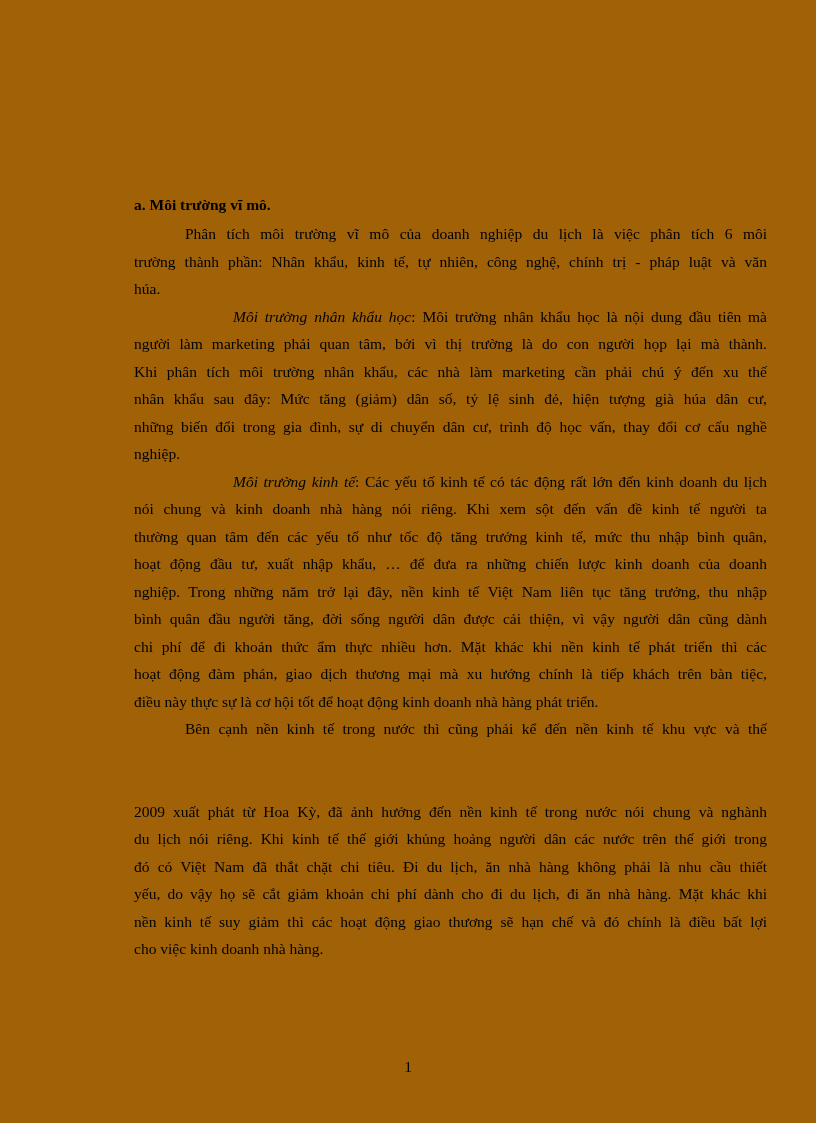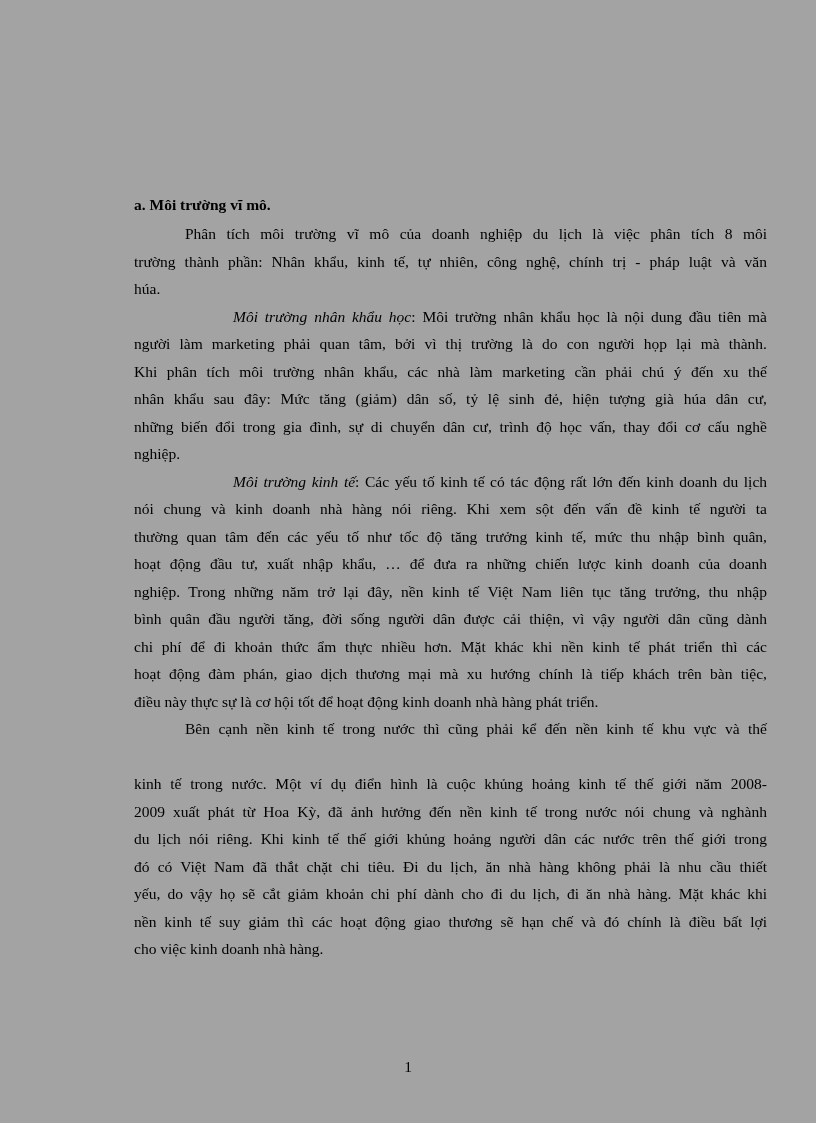--- a/index.html
+++ b/index.html
@@ -1,19 +1,19 @@
 <!DOCTYPE html>
 <html><head>
 <meta charset="utf-8">
 <style>
   html, body { margin: 0; padding: 0; background: #ffffff; }
   body { width: 816px; height: 1123px; position: relative; overflow: hidden; }
   .page {
     position: absolute; left: 0; top: 0; width: 816px; height: 1123px;
-    background: #a3a3a3; color: #000000;
+    background: #a16207; color: #000000;
     font-family: "Liberation Serif", "DejaVu Serif", serif;
     font-size: 15.5px;
   }
   .heading {
     position: absolute; left: 134px; top: 196px;
     font-weight: bold; font-size: 15.5px; white-space: nowrap;
   }
   .line {
     position: absolute; left: 134px; width: 633px;
     height: 20px; line-height: 20px;
@@ -28,21 +28,21 @@
     text-align: center; font-size: 15.5px;
   }
 </style>
 </head>
 <body>
 
 <div class="page">
 
   <div class="heading">a. Môi trường vĩ mô.</div>
 
-  <div class="line indent" style="top:224px">Phân tích môi trường vĩ mô của doanh nghiệp du lịch là việc phân tích 8 môi</div>
+  <div class="line indent" style="top:224px">Phân tích môi trường vĩ mô của doanh nghiệp du lịch là việc phân tích 6 môi</div>
   <div class="line" style="top:251.5px">trường thành phần: Nhân khẩu, kinh tế, tự nhiên, công nghệ, chính trị - pháp luật và văn</div>
   <div class="line last" style="top:279px">húa.</div>
 
   <div class="line indent" style="top:306.5px"><span class="it">Môi trường nhân khẩu học</span><span>: Môi trường nhân khẩu học là nội dung đầu tiên mà</span></div>
   <div class="line" style="top:334px">người làm marketing phải quan tâm, bởi vì thị trường là do con người họp lại mà thành.</div>
   <div class="line" style="top:361.5px">Khi phân tích môi trường nhân khẩu, các nhà làm marketing cần phải chú ý đến xu thế</div>
   <div class="line" style="top:389px">nhân khẩu sau đây: Mức tăng (giảm) dân số, tỷ lệ sinh đẻ, hiện tượng già húa dân cư,</div>
   <div class="line" style="top:416.5px">những biến đổi trong gia đình, sự di chuyển dân cư, trình độ học vấn, thay đổi cơ cấu nghề</div>
   <div class="line last" style="top:444px">nghiệp.</div>
 
@@ -50,21 +50,20 @@
   <div class="line" style="top:499px">nói chung và kinh doanh nhà hàng nói riêng. Khi xem sột đến vấn đề kinh tế người ta</div>
   <div class="line" style="top:526.5px">thường quan tâm đến các yếu tố như tốc độ tăng trưởng kinh tế, mức thu nhập bình quân,</div>
   <div class="line" style="top:554px">hoạt động đầu tư, xuất nhập khẩu, … để đưa ra những chiến lược kinh doanh của doanh</div>
   <div class="line" style="top:581.5px">nghiệp. Trong những năm trở lại đây, nền kinh tế Việt Nam liên tục tăng trưởng, thu nhập</div>
   <div class="line" style="top:609px">bình quân đầu người tăng, đời sống người dân được cải thiện, vì vậy người dân cũng dành</div>
   <div class="line" style="top:636.5px">chi phí để đi khoản thức ẩm thực nhiều hơn. Mặt khác khi nền kinh tế phát triển thì các</div>
   <div class="line" style="top:664px">hoạt động đàm phán, giao dịch thương mại mà xu hướng chính là tiếp khách trên bàn tiệc,</div>
   <div class="line last" style="top:691.5px">điều này thực sự là cơ hội tốt để hoạt động kinh doanh nhà hàng phát triển.</div>
 
   <div class="line indent" style="top:719px">Bên cạnh nền kinh tế trong nước thì cũng phải kể đến nền kinh tế khu vực và thế</div>
-  <div class="line" style="top:774px">kinh tế trong nước. Một ví dụ điển hình là cuộc khủng hoảng kinh tế thế giới năm 2008-</div>
   <div class="line" style="top:801.5px">2009 xuất phát từ Hoa Kỳ, đã ảnh hưởng đến nền kinh tế trong nước nói chung và nghành</div>
   <div class="line" style="top:829px">du lịch nói riêng. Khi kinh tế thế giới khủng hoảng người dân các nước trên thế giới trong</div>
   <div class="line" style="top:856.5px">đó có Việt Nam đã thắt chặt chi tiêu. Đi du lịch, ăn nhà hàng không phải là nhu cầu thiết</div>
   <div class="line" style="top:884px">yếu, do vậy họ sẽ cắt giảm khoản chi phí dành cho đi du lịch, đi ăn nhà hàng. Mặt khác khi</div>
   <div class="line" style="top:911.5px">nền kinh tế suy giảm thì các hoạt động giao thương sẽ hạn chế và đó chính là điều bất lợi</div>
   <div class="line last" style="top:939px">cho việc kinh doanh nhà hàng.</div>
 
   <div class="page-number">1</div>
 </div>
 

